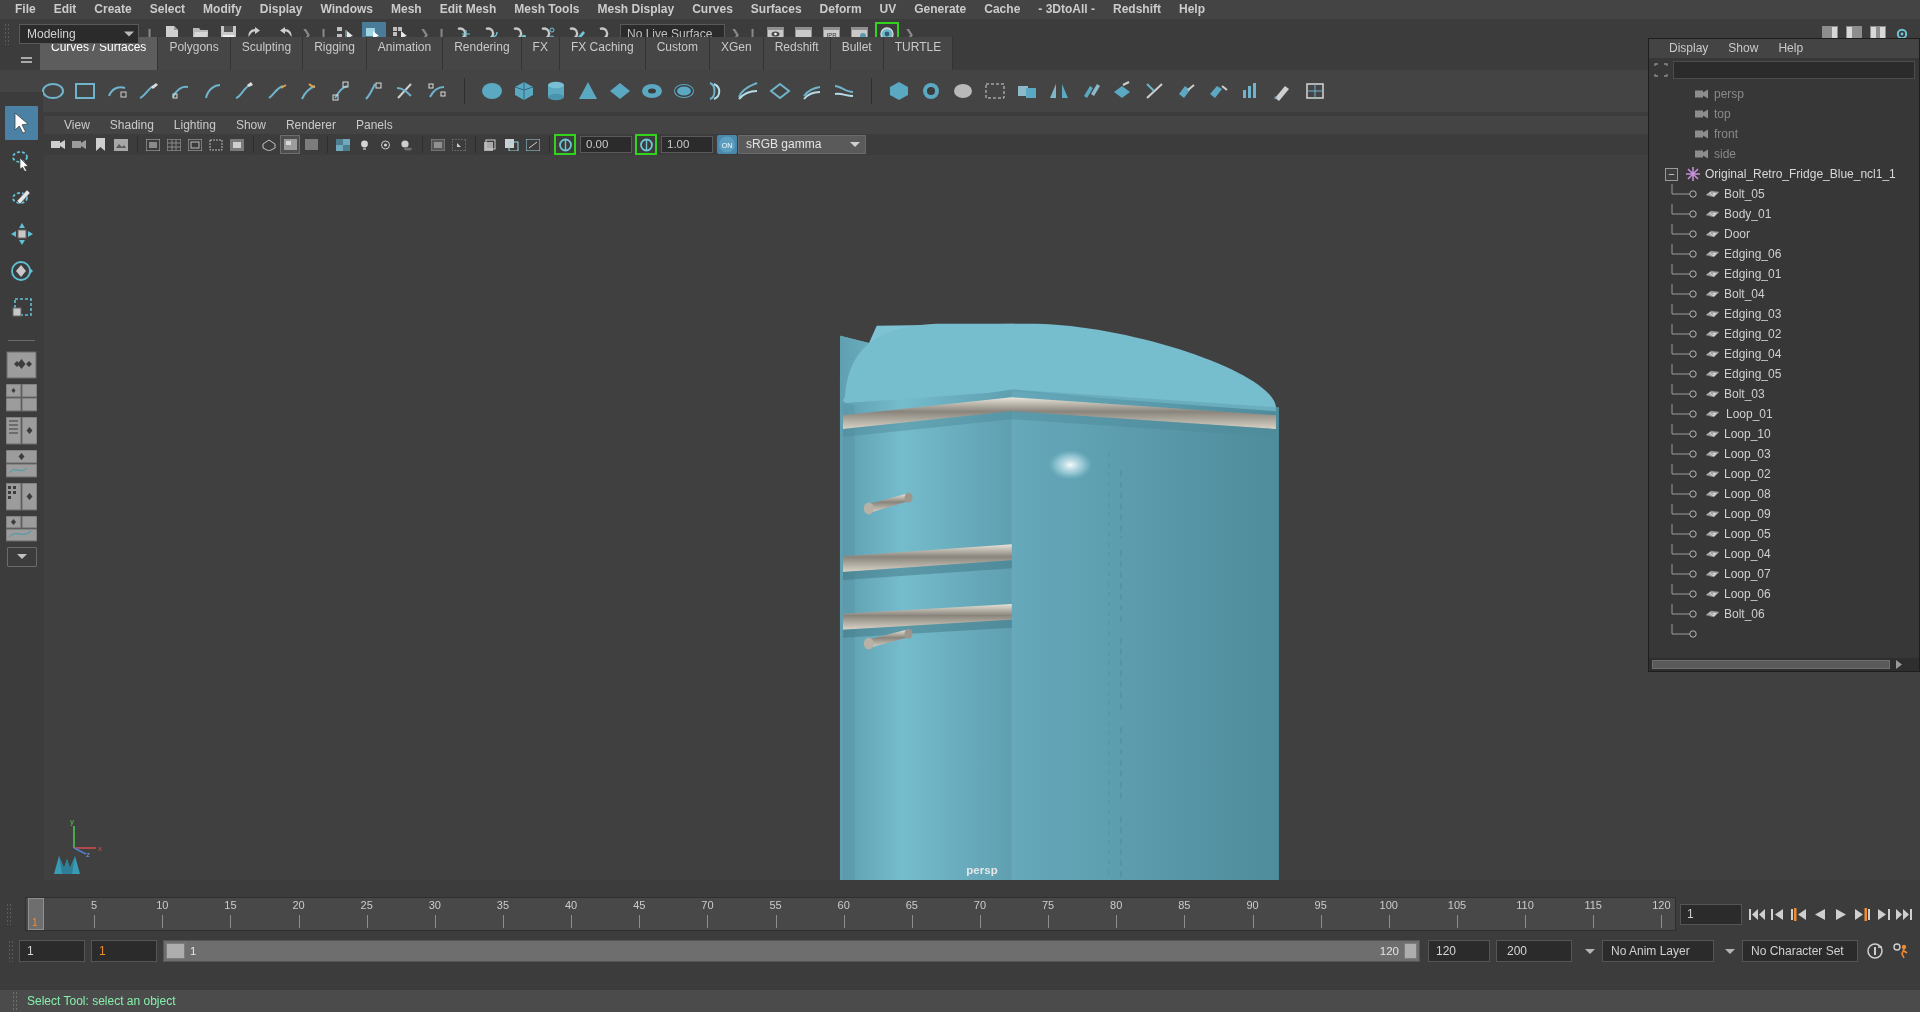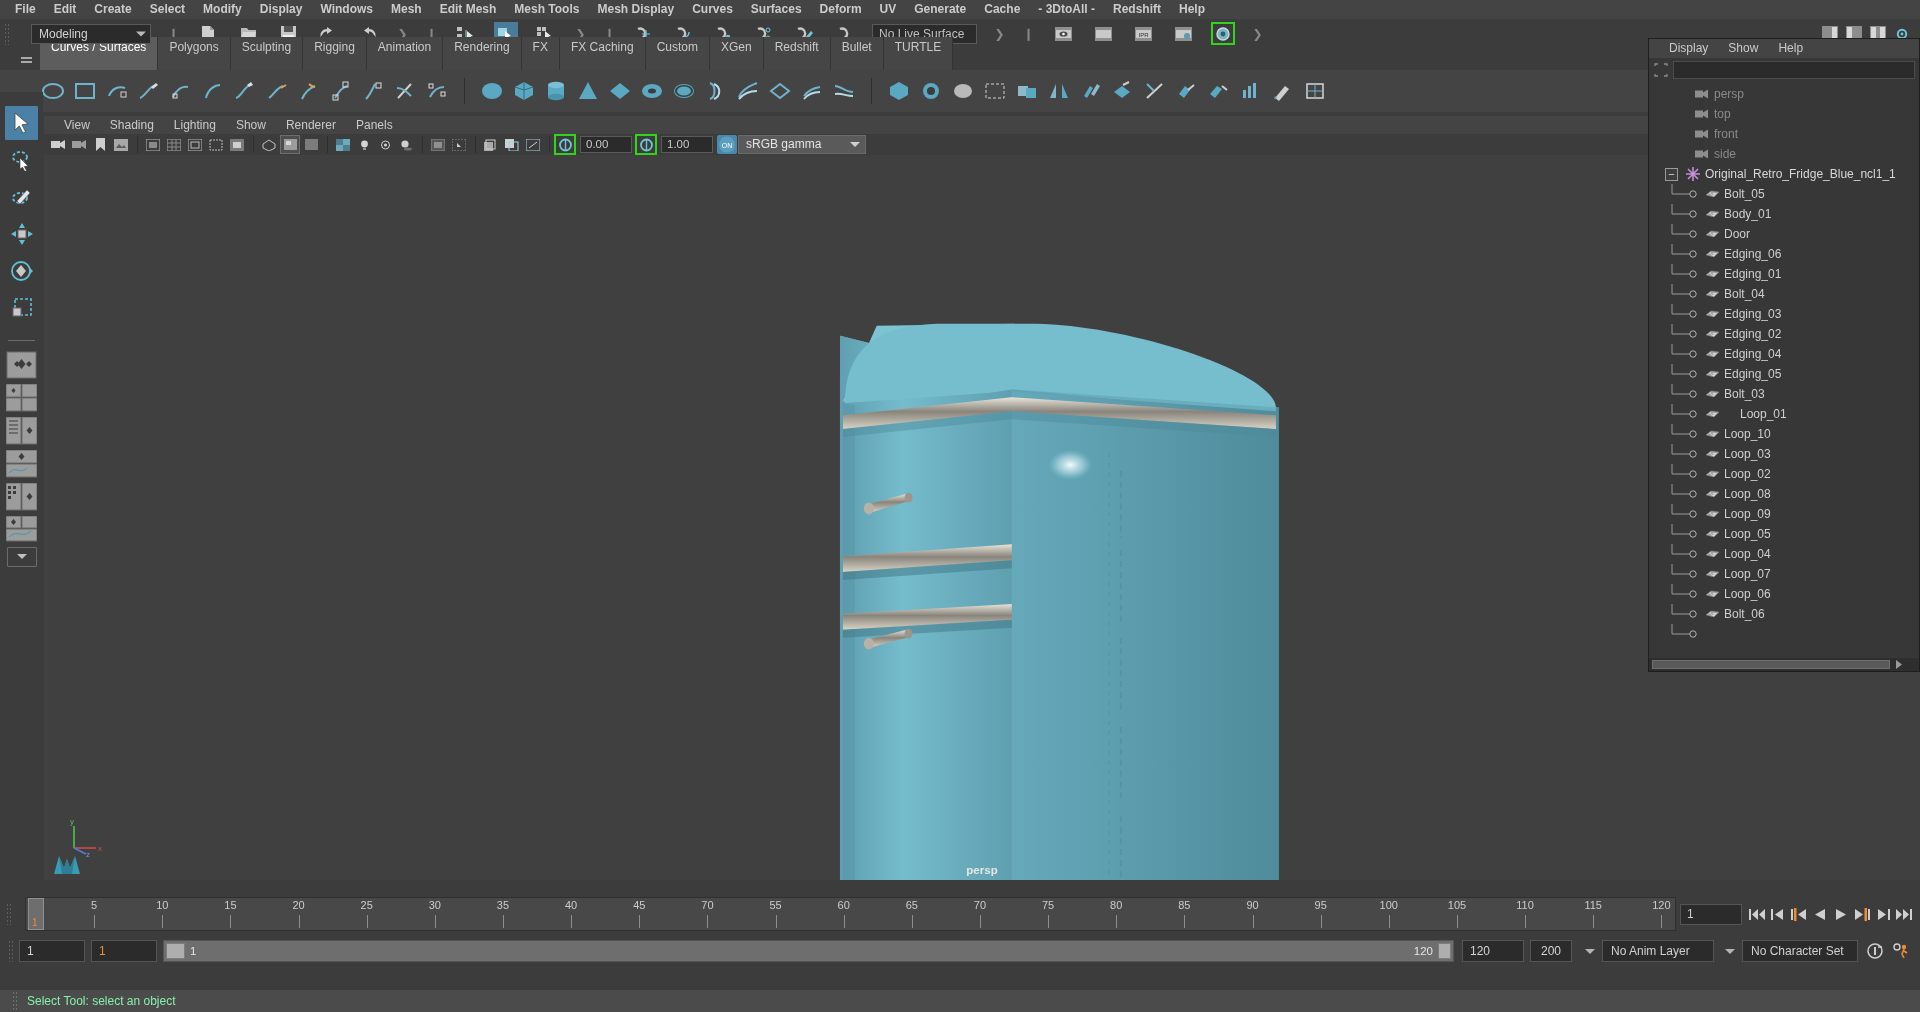--- a/index.html
+++ b/index.html
@@ -10,21 +10,21 @@
     font-size:12px; color:#c8c8c8;
     -webkit-font-smoothing:antialiased;
   }
   #app { position:relative; width:1920px; height:1012px; }
 
   
   .menubar { height:19px; background:#444444; display:flex; align-items:center; padding-left:6px; }
   .menubar .mi { padding:0 9px; height:19px; line-height:19px; font-size:12px; color:#cccccc; white-space:nowrap; cursor:default;font-weight:bold;}
 
   
-  .statusline { height:29px; background:#3c3c3c; display:flex; align-items:center; padding-left:4px; gap:16px; }
+  .statusline { height:29px; background:#3c3c3c; display:flex; align-items:center; padding-left:4px; gap:4px; }
   .dotgrip { width:7px; height:22px; background-image:
      radial-gradient(#777 0.8px, transparent 0.9px); background-size:3px 4px; opacity:.55; margin-right:4px;}
   .menuset { width:120px; height:20px; background:#2b2b2b; border:1px solid #5a5a5a; display:flex; align-items:center;
      padding-left:7px; font-size:12px; color:#d2d2d2; position:relative;}
   .menuset .arw { position:absolute; right:4px; top:50%; transform:translateY(-50%);
      border-left:5px solid transparent; border-right:5px solid transparent; border-top:5px solid #b9b9b9;}
   .sepb { width:9px; height:22px; margin:0 2px; display:flex; align-items:center; justify-content:center; color:#888; font-size:12px;}
   .tb { width:24px; height:23px; display:flex; align-items:center; justify-content:center; }
   .tb.sel { background:#4a7c99; }
   .tb.grn { outline:2px solid #31d31b; outline-offset:-2px; }
@@ -1181,21 +1181,21 @@
           <svg width="30" height="20" viewBox="0 0 30 20">
             <path d="M1 0v10h18" stroke="#9a9a9a" fill="none"></path>
             <circle cx="22" cy="10" r="3.2" fill="none" stroke="#b4b4b4"></circle>
           </svg>
           <span style="width:4px"></span>
           <svg width="15" height="12" viewBox="0 0 15 12">
             <path d="M1 7l5-4 8 1-5 5z" fill="#cfcfcf" stroke="#6f6f6f" stroke-width=".6"></path>
             <path d="M3 8l5-4 6 1" stroke="#7a7a7a" fill="none" stroke-width=".6"></path>
             <path d="M2 5.5l5 2.5M6 3l2 4" stroke="#7a7a7a" fill="none" stroke-width=".6"></path>
           </svg>
-          <span class="tname mesh" style="margin-left:20px">Loop_01</span>
+          <span class="tname mesh" style="margin-left:6px">Loop_01</span>
         </div>
         <div class="trow">
           <span style="width:22px"></span>
           <svg width="30" height="20" viewBox="0 0 30 20">
             <path d="M1 0v10h18" stroke="#9a9a9a" fill="none"></path>
             <circle cx="22" cy="10" r="3.2" fill="none" stroke="#b4b4b4"></circle>
           </svg>
           <span style="width:4px"></span>
           <svg width="15" height="12" viewBox="0 0 15 12">
             <path d="M1 7l5-4 8 1-5 5z" fill="#cfcfcf" stroke="#6f6f6f" stroke-width=".6"></path>
@@ -1461,21 +1461,21 @@
     <div class="rfld" style="width:66px;">1</div>
     <div class="rfld" style="width:66px; color:#ef8b33;">1</div>
     <div class="rangebar">
       <div class="rhandleL"></div>
       <span class="lbl">1</span>
       <span class="lblr">120</span>
       <div class="rhandleR"></div>
     </div>
     <div style="display:flex; align-items:center; padding-left:8px; padding-right:6px;">
       <div class="rfld" style="width:62px;">120</div>
-      <div class="rfld" style="width:42px;padding-left:10px;">200</div>
+      <div class="rfld" style="width:76px;padding-left:10px;">200</div>
       <span class="ddarw"></span>
       <div class="dd" style="width:112px;">No Anim Layer</div>
       <span class="ddarw"></span>
       <div class="dd" style="width:116px;">No Character Set</div>
       <div class="pbtn" style="width:26px;">
         <svg width="19" height="18" viewBox="0 0 19 18">
             <circle cx="9" cy="9" r="7" fill="none" stroke="#cfcfcf" stroke-width="1.5"></circle>
             <rect x="8" y="5" width="2" height="8" fill="#cfcfcf"></rect>
             <path d="M12 5h4" stroke="#cfcfcf" stroke-width="1.5"></path>
           </svg>

